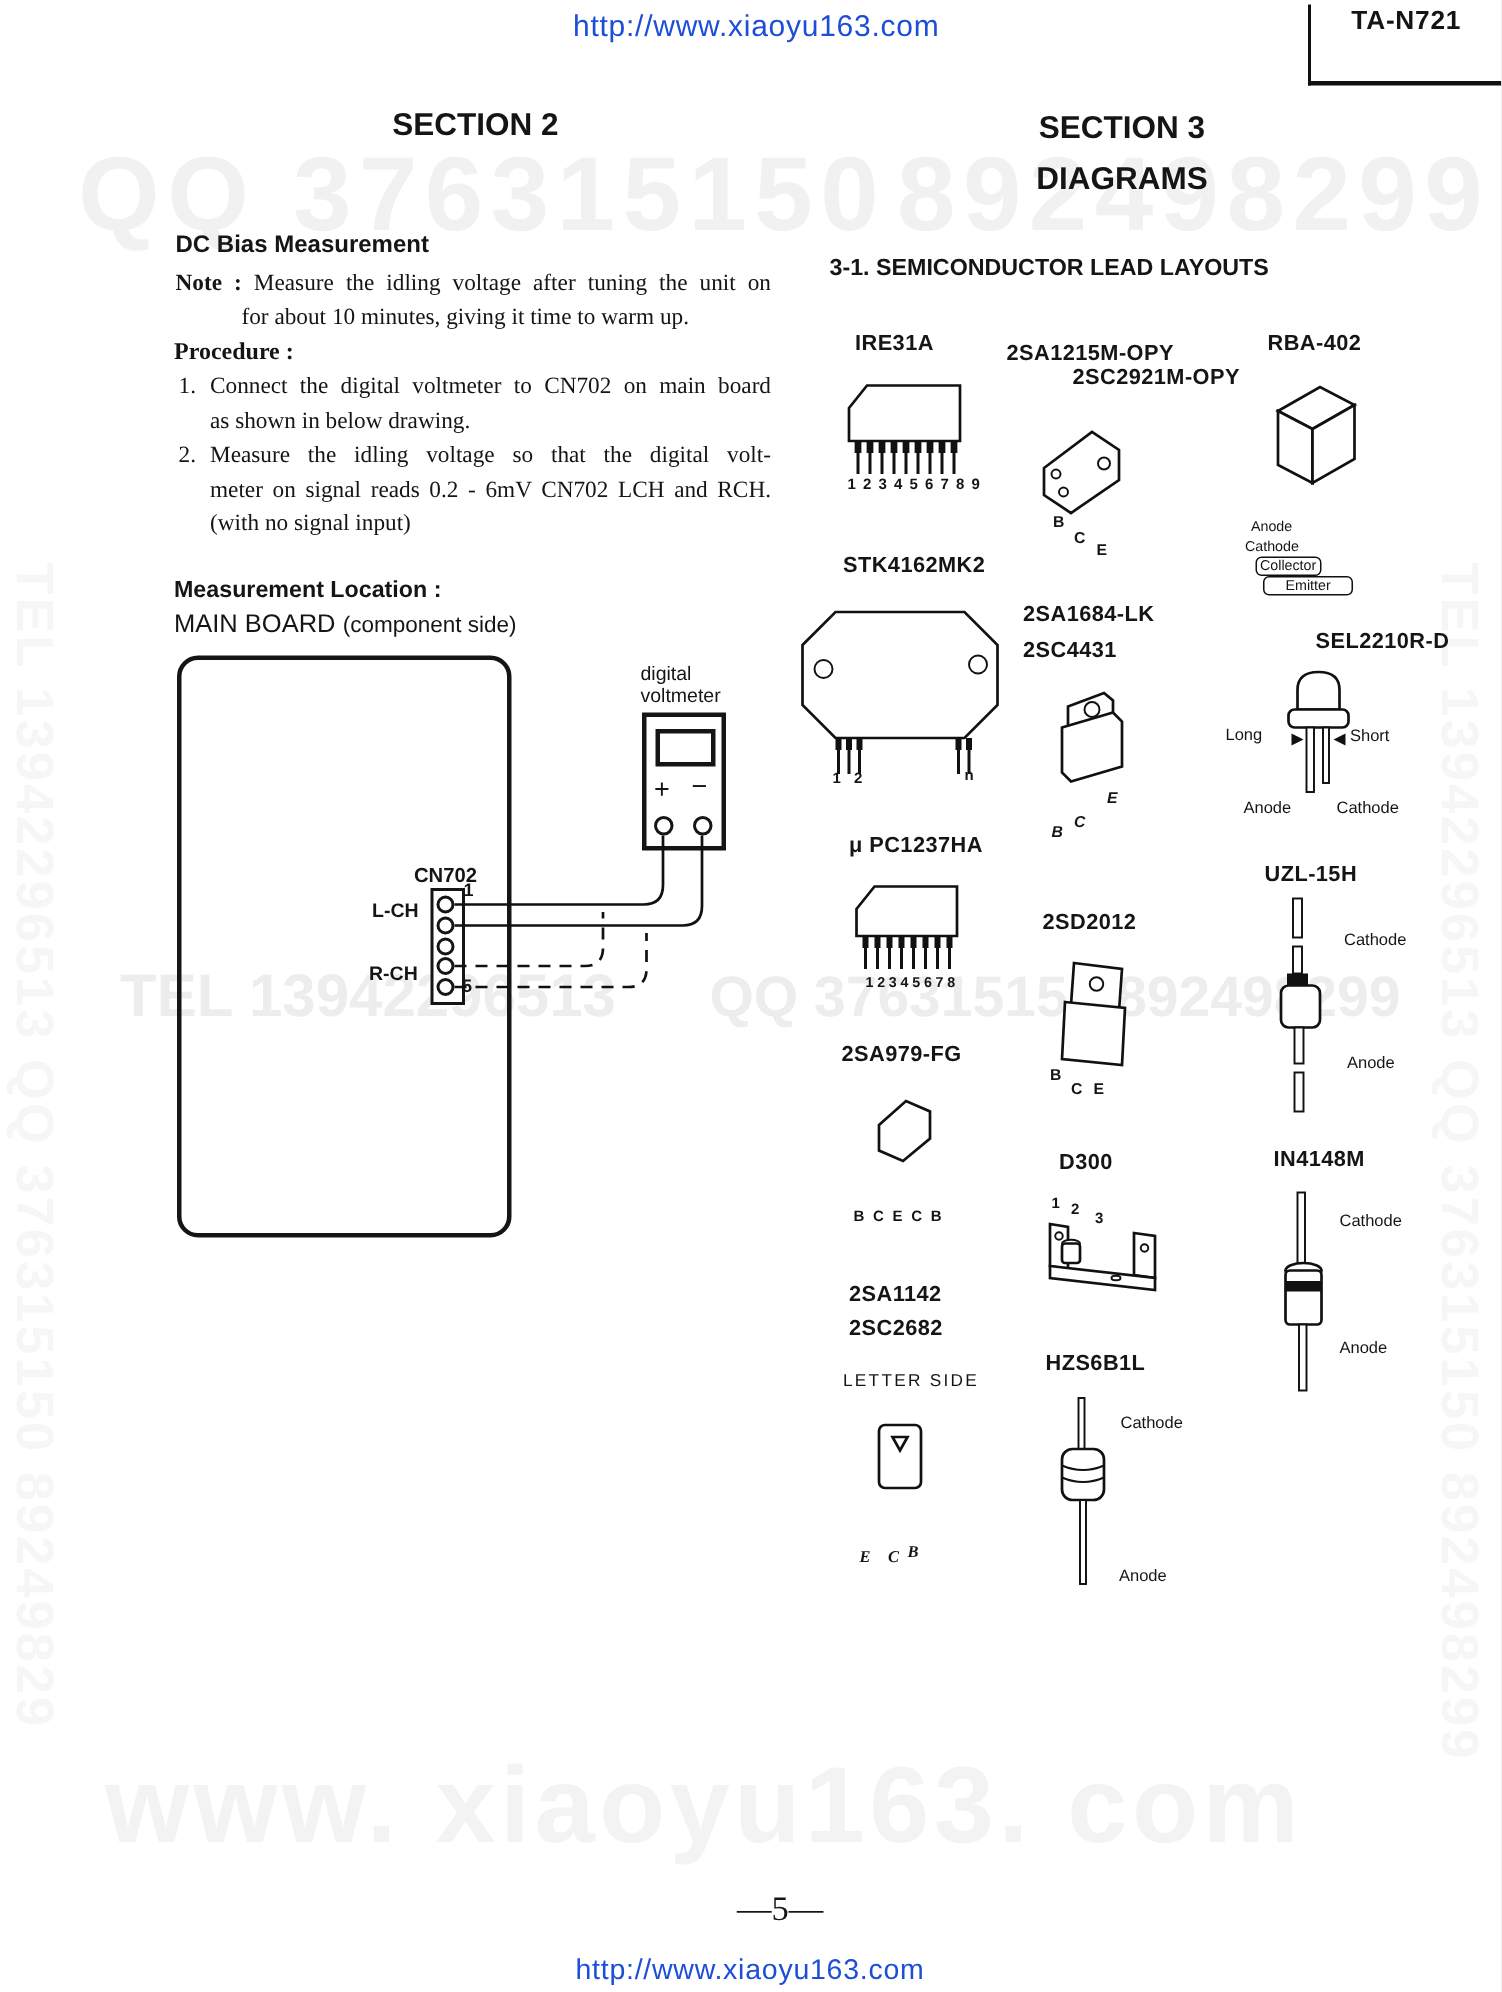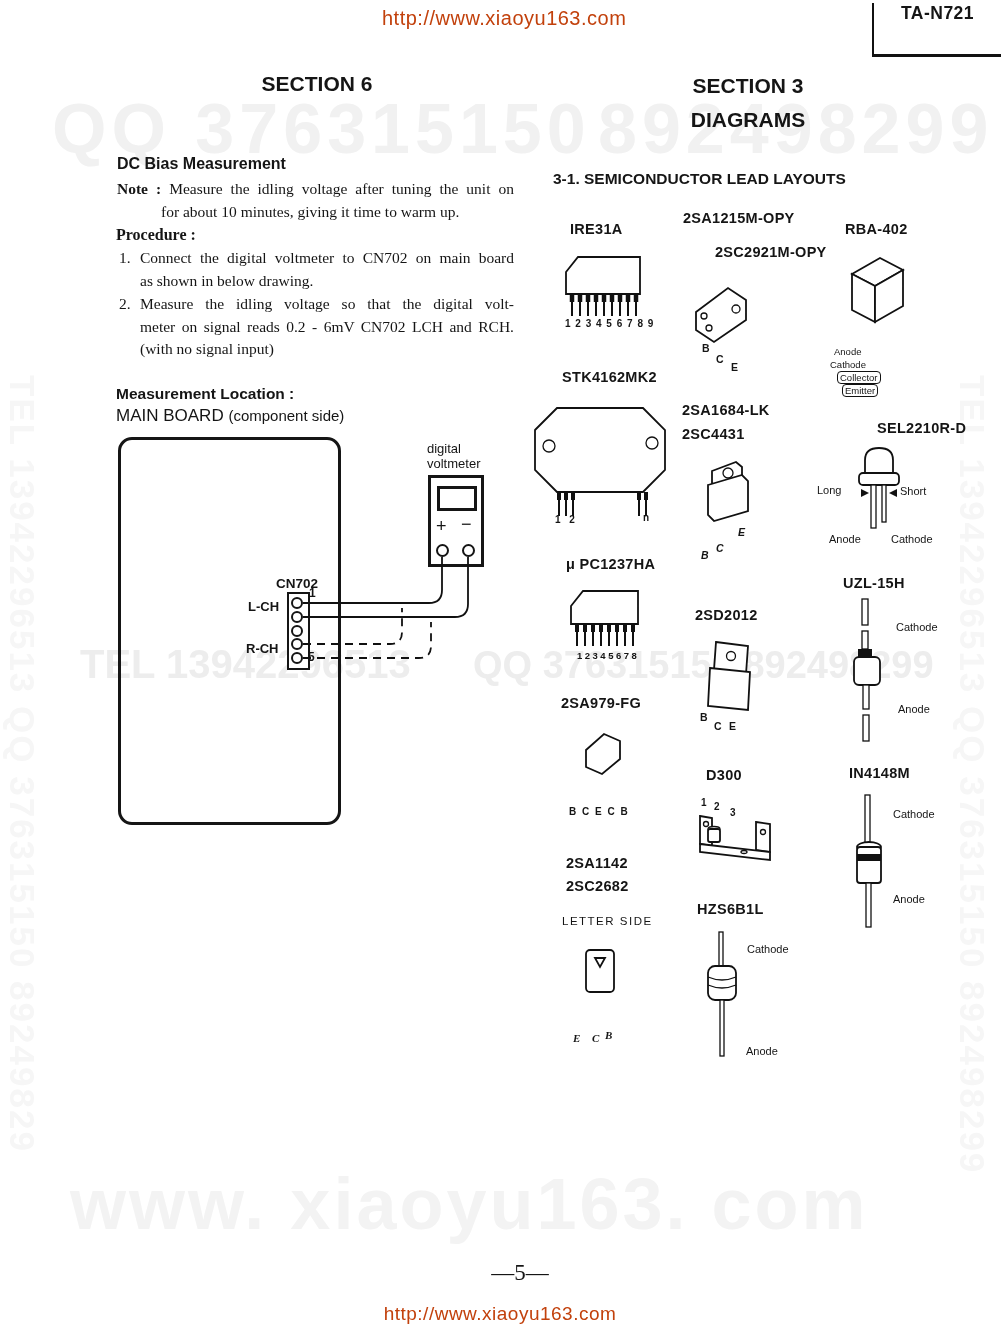--- a/index.html
+++ b/index.html
@@ -8,21 +8,21 @@
   .t{position:absolute;white-space:nowrap;z-index:4;}
   .b{font-weight:bold;}
   .serif{font-family:"Liberation Serif",serif;}
   .it{font-style:italic;}
   .just{text-align:justify;text-align-last:justify;white-space:normal;}
   .cl{font-size:14.5px;font-weight:bold;letter-spacing:.3px;}
   .pl{font-size:10.5px;font-weight:bold;}
   .pn{font-size:10px;font-weight:bold;}
   .wm{position:absolute;color:#f1f1f1;font-weight:bold;z-index:0;white-space:nowrap;line-height:1;}
   .wmv{writing-mode:vertical-rl;color:#f6f6f6;}
-  .url{color:#c2410c;font-size:20px;letter-spacing:.5px;}
+  .url{color:#1d4ed8;font-size:20px;letter-spacing:.5px;}
   .box{position:absolute;z-index:2;}
   svg.d{position:absolute;z-index:3;overflow:visible;}
   svg.d polygon, svg.d rect, svg.d circle, svg.d ellipse, svg.d path{fill:#fff;stroke:#111;stroke-width:1.8;}
   svg.d .ln{fill:none;}
   svg.d .fl{fill:#111;stroke:none;}
   svg.d .thin{stroke-width:1.3;}
 </style>
 </head>
 <body>
 
@@ -34,21 +34,21 @@
   <div class="wm" style="left:473px;top:646px;font-size:38px;color:#ededed;">QQ 376315150 892498299</div>
   <div class="wm" style="left:70px;top:1168px;font-size:72px;letter-spacing:3px;color:#f3f3f3;">www. xiaoyu163. com</div>
   <div class="wm wmv" style="left:5px;top:375px;height:900px;font-size:35px;letter-spacing:2px;">TEL 13942296513 QQ 376315150 89249829</div>
   <div class="wm wmv" style="left:955px;top:375px;height:900px;font-size:35px;letter-spacing:2px;">TEL 13942296513 QQ 376315150 892498299</div>
 
   <div class="t url" style="left:382px;top:7px;">http://www.xiaoyu163.com</div>
   <div class="box" style="left:872px;top:3px;width:127px;height:51px;border-left:2.5px solid #111;border-bottom:3.5px solid #111;display:flex;align-items:flex-start;justify-content:center;">
     <span class="b" style="font-size:17.5px;padding-bottom:7px;letter-spacing:.5px;">TA-N721</span>
   </div>
 
-  <div class="t b" style="left:117px;top:72px;width:400px;text-align:center;font-size:21px;">SECTION 6</div>
+  <div class="t b" style="left:117px;top:72px;width:400px;text-align:center;font-size:21px;">SECTION 2</div>
 
   <div class="t b" style="left:117px;top:155px;font-size:16px;">DC Bias Measurement</div>
 
   <div class="t serif just" style="left:117px;top:180px;width:397px;font-size:15.5px;">
     <span class="b serif">Note :</span>
     <span>Measure the idling voltage after tuning the unit on</span>
   </div>
   <div class="t serif" style="left:161px;top:203px;font-size:15.5px;">for about 10 minutes, giving it time to warm up.</div>
 
   <div class="t serif b" style="left:116px;top:226px;font-size:16px;">Procedure :</div>
@@ -123,21 +123,21 @@
       <line x1="62" y1="42" x2="62" y2="64" stroke-width="2"></line>
         <line x1="62" y1="42" x2="62" y2="50" stroke-width="4.5"></line>
       <line x1="70" y1="42" x2="70" y2="64" stroke-width="2"></line>
         <line x1="70" y1="42" x2="70" y2="50" stroke-width="4.5"></line>
       <line x1="78" y1="42" x2="78" y2="64" stroke-width="2"></line>
         <line x1="78" y1="42" x2="78" y2="50" stroke-width="4.5"></line>
     </g>
   </svg>
   <div class="t pn" style="left:565px;top:318px;letter-spacing:1px;">1 2 3 4 5 6 7 8 9</div>
 
-  <div class="t cl" style="left:671px;top:210px;margin-left:12px;">2SA1215M-OPY</div>
+  <div class="t cl" style="left:671px;top:228px;">2SA1215M-OPY</div>
   <div class="t cl" style="left:671px;top:244px;margin-left:44px;">2SC2921M-OPY</div>
   <svg class="d" style="left:688px;top:278px;width:75px;height:95px;" viewBox="0 0 75 95">
     <polygon points="8,34 40,10 58,22 58,42 26,64 8,52"></polygon>
     <circle cx="16" cy="38" r="3" class="thin"></circle>
     <circle cx="21" cy="50" r="3" class="thin"></circle>
     <circle cx="48" cy="31" r="4" class="thin"></circle>
     <line x1="18" y1="60" x2="12" y2="80" stroke-width="2.2"></line>
     <line x1="32" y1="55" x2="32" y2="88" stroke-width="2.2"></line>
     <line x1="46" y1="47" x2="50" y2="96" stroke-width="2.2"></line>
     <line x1="12" y1="80" x2="16" y2="65" class="thin"></line>
@@ -156,21 +156,21 @@
     <line x1="54" y1="76" x2="52" y2="120" stroke-width="2.2"></line>
     <line x1="60" y1="73" x2="58" y2="126" stroke-width="2.2"></line>
     <line x1="10" y1="108" x2="28" y2="100" class="thin"></line>
     <line x1="8" y1="121" x2="34" y2="110" class="thin"></line>
     <line x1="12" y1="134" x2="52" y2="120" class="thin"></line>
     <line x1="16" y1="147" x2="58" y2="126" class="thin"></line>
   </svg>
   <div class="t" style="left:834px;top:346px;font-size:9.5px;">Anode</div>
   <div class="t" style="left:830px;top:359px;font-size:9.5px;">Cathode</div>
   <div class="t" style="left:837px;top:371px;font-size:9.5px;border:1px solid #111;border-radius:4px;padding:0 2px;">Collector</div>
-  <div class="t" style="left:842px;top:384px;font-size:9.5px;border:1px solid #111;border-radius:4px;padding:0 2px;">Emitter</div>
+  <div class="t" style="left:842px;top:384px;font-size:9.5px;border:1px solid #111;border-radius:4px;padding:0 14px;">Emitter</div>
 
   <div class="t cl" style="left:562px;top:369px;">STK4162MK2</div>
   <svg class="d" style="left:533px;top:400px;width:140px;height:125px;" viewBox="0 0 140 125">
     <polygon points="2,30 24,8 110,8 132,30 132,70 110,92 24,92 2,70" stroke-width="2.2"></polygon>
     <circle cx="16" cy="46" r="6" class="thin"></circle>
     <circle cx="119" cy="43" r="6" class="thin"></circle>
     <g stroke="#111">
       <line x1="26" y1="92" x2="26" y2="116" stroke-width="2"></line>
         <line x1="26" y1="92" x2="26" y2="100" stroke-width="4"></line>
       <line x1="33" y1="92" x2="33" y2="116" stroke-width="2"></line>

